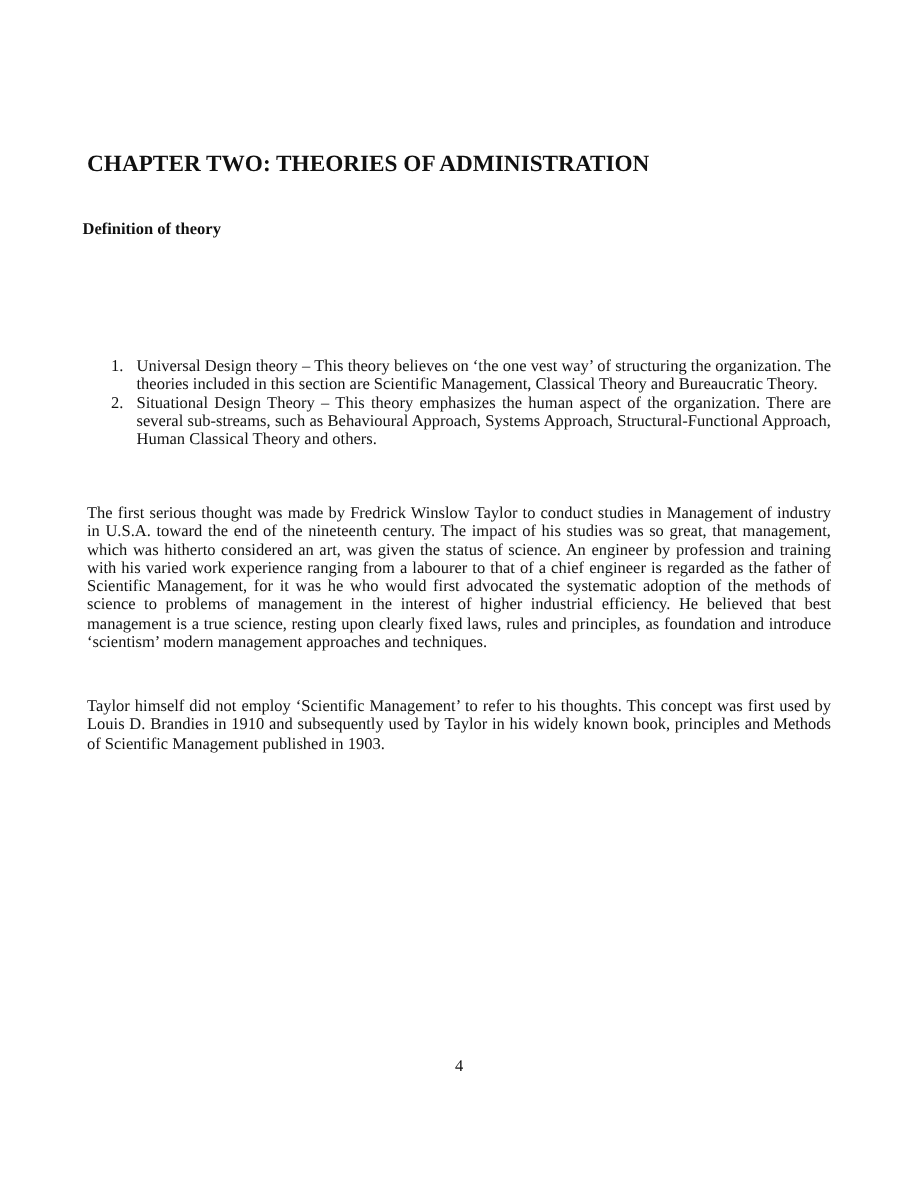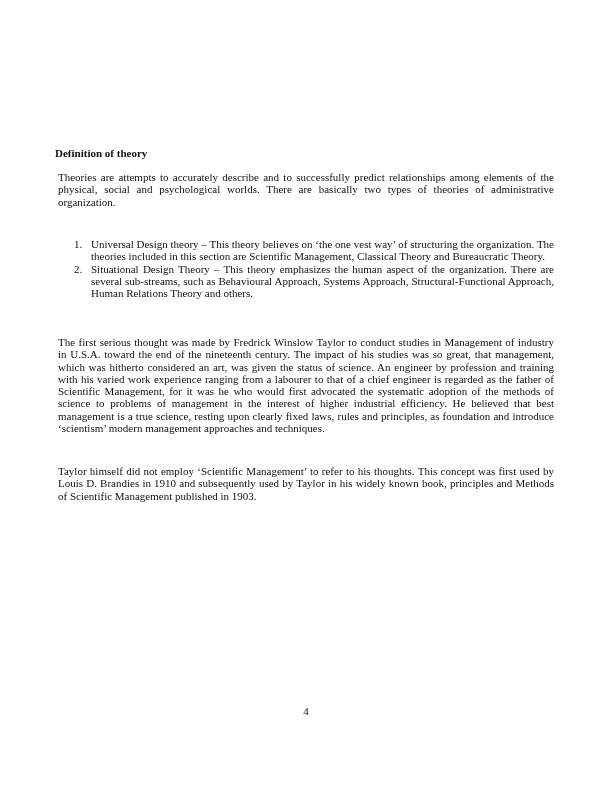--- a/index.html
+++ b/index.html
@@ -15,33 +15,33 @@
   .list li { position: relative; padding-left: 17px; text-align: justify; }
   .list .num { position: absolute; left: 0; top: 0; }
   .p2 { top: 336px; }
   .p3 { top: 465px; }
   .page-number { position: absolute; left: 0; width: 612px; top: 705px; text-align: center; font-size: 11px; margin: 0; }
 </style>
 </head>
 <body>
 
 <div class="page">
+  <h1 class="chapter-title">CHAPTER TWO: THEORIES OF ADMINISTRATION</h1>
   <h2 class="section-heading">Definition of theory</h2>
 
-  <p class="para p1">Theories are attempts to accurately describe and to successfully predict relationships among elements of the physical, social and psychological worlds. There are basically two types of theories of administrative organization.</p>
 
 
   <ol class="list">
     <li>
       <span class="num">1.</span>
       <span>Universal Design theory – This theory believes on ‘the one vest way’ of structuring the organization. The theories included in this section are Scientific Management, Classical Theory and Bureaucratic Theory.</span>
     </li>
     <li>
       <span class="num">2.</span>
-      <span>Situational Design Theory – This theory emphasizes the human aspect of the organization. There are several sub-streams, such as Behavioural Approach, Systems Approach, Structural-Functional Approach, Human Relations Theory and others.</span>
+      <span>Situational Design Theory – This theory emphasizes the human aspect of the organization. There are several sub-streams, such as Behavioural Approach, Systems Approach, Structural-Functional Approach, Human Classical Theory and others.</span>
     </li>
   </ol>
 
   <p class="para p2">The first serious thought was made by Fredrick Winslow Taylor to conduct studies in Management of industry in U.S.A. toward the end of the nineteenth century. The impact of his studies was so great, that management, which was hitherto considered an art, was given the status of science. An engineer by profession and training with his varied work experience ranging from a labourer to that of a chief engineer is regarded as the father of Scientific Management, for it was he who would first advocated the systematic adoption of the methods of science to problems of management in the interest of higher industrial efficiency. He believed that best management is a true science, resting upon clearly fixed laws, rules and principles, as foundation and introduce ‘scientism’ modern management approaches and techniques.</p>
 
   <p class="para p3">Taylor himself did not employ ‘Scientific Management’ to refer to his thoughts. This concept was first used by Louis D. Brandies in 1910 and subsequently used by Taylor in his widely known book, principles and Methods of Scientific Management published in 1903.</p>
 
   <p class="page-number">4</p>
 </div>
 

